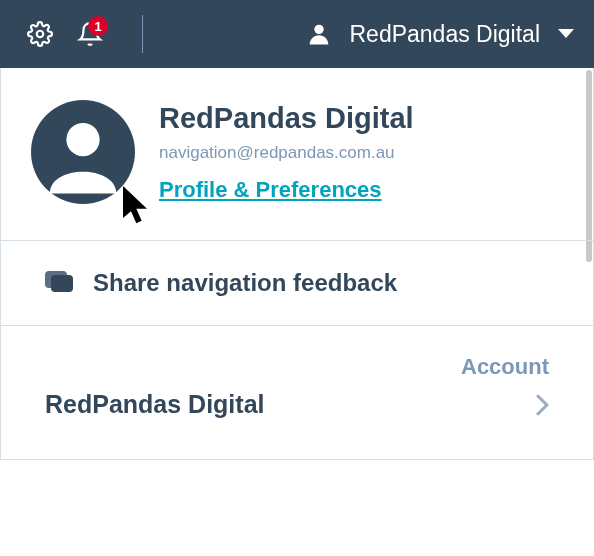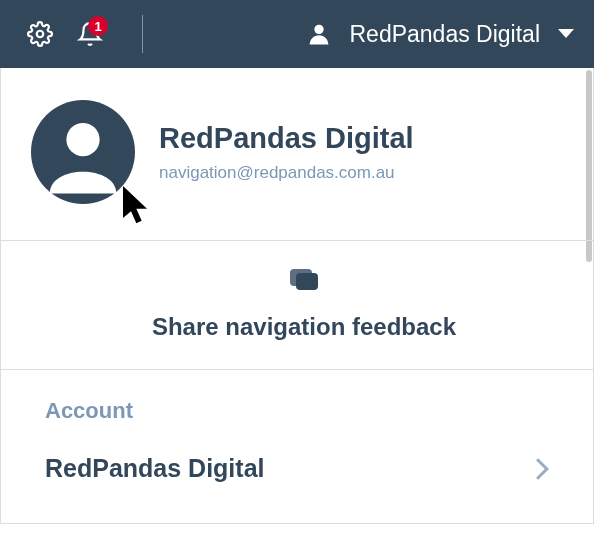--- a/index.html
+++ b/index.html
@@ -121,40 +121,40 @@
       margin-top: 6px;
       cursor: pointer;
     }
     .feedback-section {
       padding: 28px 30px 28px 44px;
       display: flex;
       align-items: center;
       gap: 20px;
       border-bottom: 1px solid #d6dfe8;
       cursor: pointer;
-      flex-direction: column;
     }
     .feedback-icon {
       width: 28px;
       height: 24px;
       flex-shrink: 0;
     }
     .feedback-text {
       font-size: 24px;
       font-weight: 600;
       color: #33475b;
     }
     .account-section {
       padding: 28px 44px 40px;
     }
     .account-heading {
       font-size: 22px;
       font-weight: 600;
       color: #7c98b6;
-      margin-bottom: 30px;
+      margin-bottom: 10px;
+      text-align: right;
     }
     .account-row {
       display: flex;
       align-items: center;
       justify-content: space-between;
       cursor: pointer;
     }
     .account-row-name {
       font-size: 25px;
       font-weight: 600;
@@ -223,20 +223,21 @@
         <circle cx="50" cy="38" r="16" fill="#fff"></circle>
         <path d="M18 90 C18 62 82 62 82 90 Z" fill="#fff"></path>
       </svg>
       <svg class="cursor-pointer-overlay" viewBox="0 0 24 30" fill="#000">
         <path d="M0 0 L0 24 L6 19 L10 28 L14 26 L10 17 L18 17 Z"></path>
       </svg>
     </div>
     <div class="profile-info">
       <div class="profile-name">RedPandas Digital</div>
       <div class="profile-email">navigation@redpandas.com.au</div>
+      <a class="profile-link">Profile &amp; Preferences</a>
     </div>
   </div>
 
   <div class="feedback-section">
     <svg class="feedback-icon" viewBox="0 0 28 24" fill="none">
       <rect x="0" y="0" width="22" height="17" rx="4" fill="#5e6c84"></rect>
       <rect x="6" y="4" width="22" height="17" rx="4" fill="#33475b"></rect>
     </svg>
     <span class="feedback-text">Share navigation feedback</span>
   </div>

